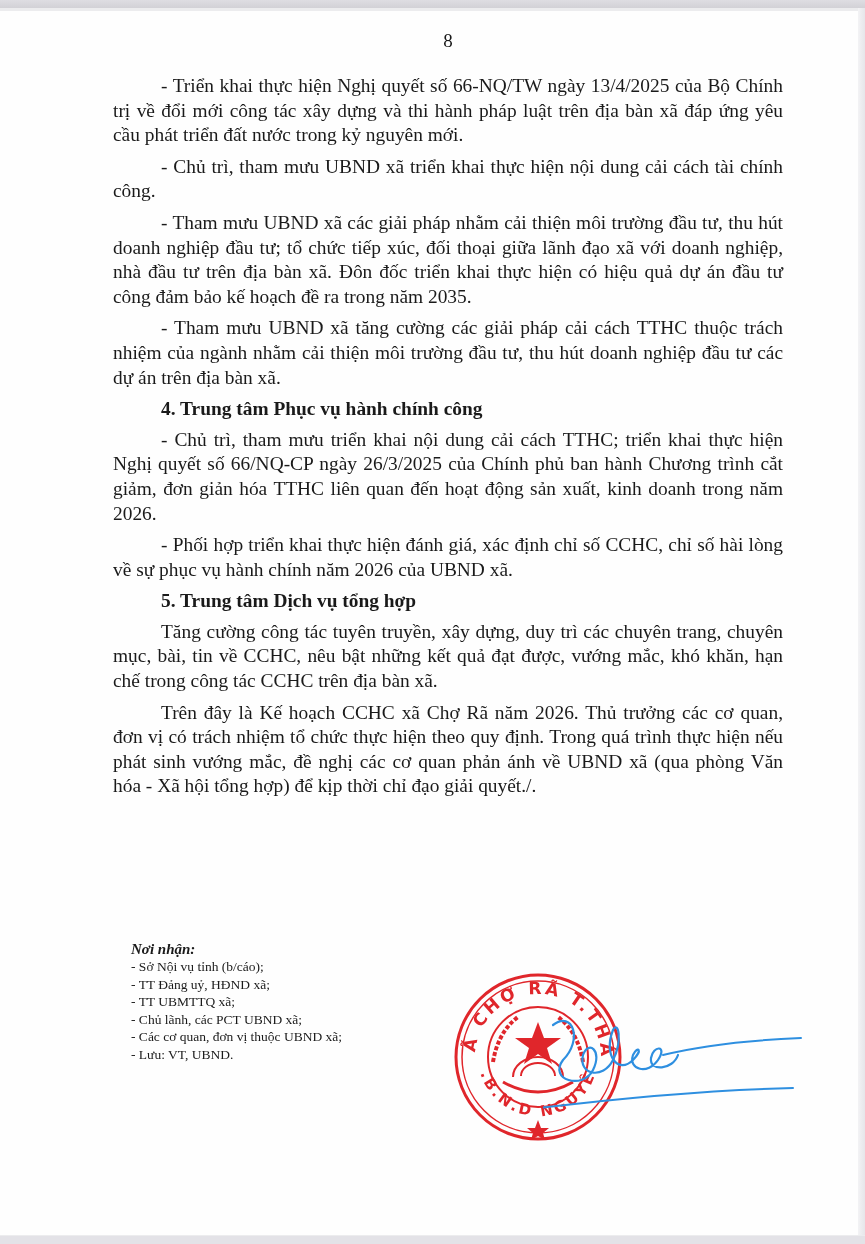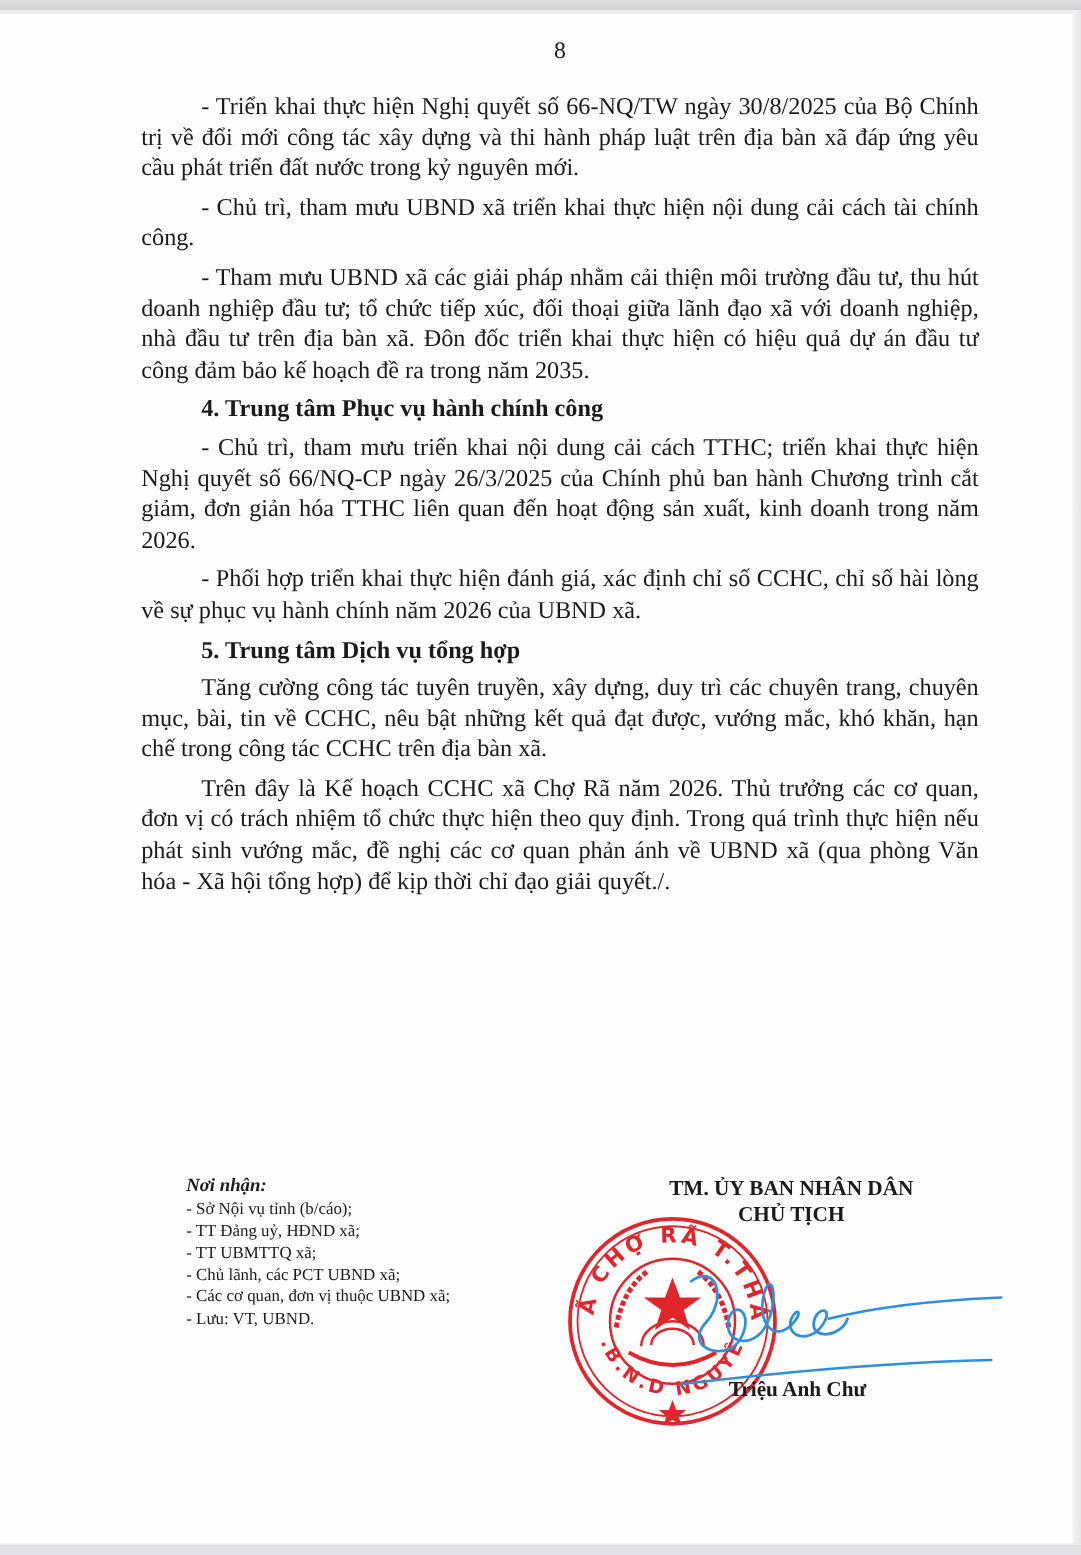--- a/index.html
+++ b/index.html
@@ -13,44 +13,45 @@
     background: linear-gradient(#dedde2, #d2d1d6); }
   .top-bar2 { position: absolute; left: 0; top: 8px; width: 865px; height: 3px; background: #ececee; }
   .bottom-bar { position: absolute; left: 0; bottom: 0; width: 865px; height: 8px; background: #e3e2e7; border-top: 1px solid #ececee; }
   .right-strip { position: absolute; right: 0; top: 8px; width: 7px; height: 1228px;
     background: linear-gradient(90deg, #f3f3f5, #e6e6ea); }
   .page { position: absolute; left: 113px; top: 28px; width: 670px; }
   .page-number { text-align: center; font-size: 19px; margin: 0 0 20px 0; height: 26px; line-height: 26px; }
   p { margin: 0 0 7px 0; font-size: 19.4px; line-height: 24.6px; text-align: justify; text-indent: 48px; }
   h3 { margin: 0 0 6px 0; font-size: 19.4px; line-height: 24.6px; font-weight: bold; padding-left: 48px; }
   .footer { position: absolute; left: 113px; top: 940px; width: 670px; height: 200px; }
-  .recipients { position: absolute; left: 36px; top: 0; font-size: 13.5px; line-height: 17.6px; }
+  .recipients { position: absolute; left: 18px; top: 0; font-size: 13.5px; line-height: 17.6px; }
   .recipients .title { font-style: italic; font-weight: bold; font-size: 15px; line-height: 18px; }
   .signer { position: absolute; left: 370px; top: 0; width: 300px; text-align: center; }
   .signer .org { font-weight: bold; font-size: 17px; line-height: 21px; margin-top: 0; }
   .signer .role { font-weight: bold; font-size: 17px; line-height: 21px; }
   .signer .name { position: absolute; left: 100px; top: 162px; font-weight: bold; font-size: 17px; }
   .seal { position: absolute; left: 340px; top: 32px; width: 170px; height: 170px; }
   .signature { position: absolute; left: 430px; top: 60px; width: 260px; height: 120px; }
 </style>
 </head>
 <body>
 
 <div class="top-bar"></div>
 <div class="top-bar2"></div>
 <div class="right-strip"></div>
 <div class="bottom-bar"></div>
 
 <div class="page">
   <div class="page-number">8</div>
 
-  <p>- Triển khai thực hiện Nghị quyết số 66-NQ/TW ngày 30/8/2025 của Bộ Chính trị về đổi mới công tác xây dựng và thi hành pháp luật trên địa bàn xã đáp ứng yêu cầu phát triển đất nước trong kỷ nguyên mới.</p>
+  <p>- Triển khai thực hiện Nghị quyết số 66-NQ/TW ngày 13/4/2025 của Bộ Chính trị về đổi mới công tác xây dựng và thi hành pháp luật trên địa bàn xã đáp ứng yêu cầu phát triển đất nước trong kỷ nguyên mới.</p>
 
   <p>- Chủ trì, tham mưu UBND xã triển khai thực hiện nội dung cải cách tài chính công.</p>
   <p>- Tham mưu UBND xã các giải pháp nhằm cải thiện môi trường đầu tư, thu hút doanh nghiệp đầu tư; tổ chức tiếp xúc, đối thoại giữa lãnh đạo xã với doanh nghiệp, nhà đầu tư trên địa bàn xã. Đôn đốc triển khai thực hiện có hiệu quả dự án đầu tư công đảm bảo kế hoạch đề ra trong năm 2035.</p>
+  <p>- Tham mưu UBND xã tăng cường các giải pháp cải cách TTHC thuộc trách nhiệm của ngành nhằm cải thiện môi trường đầu tư, thu hút doanh nghiệp đầu tư các dự án trên địa bàn xã.</p>
 
   <h3>4. Trung tâm Phục vụ hành chính công</h3>
   <p>- Chủ trì, tham mưu triển khai nội dung cải cách TTHC; triển khai thực hiện Nghị quyết số 66/NQ-CP ngày 26/3/2025 của Chính phủ ban hành Chương trình cắt giảm, đơn giản hóa TTHC liên quan đến hoạt động sản xuất, kinh doanh trong năm 2026.</p>
   <p>- Phối hợp triển khai thực hiện đánh giá, xác định chỉ số CCHC, chỉ số hài lòng về sự phục vụ hành chính năm 2026 của UBND xã.</p>
 
   <h3>5. Trung tâm Dịch vụ tổng hợp</h3>
   <p>Tăng cường công tác tuyên truyền, xây dựng, duy trì các chuyên trang, chuyên mục, bài, tin về CCHC, nêu bật những kết quả đạt được, vướng mắc, khó khăn, hạn chế trong công tác CCHC trên địa bàn xã.</p>
 
   <p>Trên đây là Kế hoạch CCHC xã Chợ Rã năm 2026. Thủ trưởng các cơ quan, đơn vị có trách nhiệm tổ chức thực hiện theo quy định. Trong quá trình thực hiện nếu phát sinh vướng mắc, đề nghị các cơ quan phản ánh về UBND xã (qua phòng Văn hóa - Xã hội tổng hợp) để kịp thời chỉ đạo giải quyết./.</p>
 </div>
@@ -82,24 +83,19 @@
     </text>
     <polygon points="85,50 91,66 108,66 94,76 99,92 85,82 71,92 76,76 62,66 79,66" fill="#e0262b"></polygon>
     <path d="M 50 110 Q 85 130 120 110" fill="none" stroke="#e0262b" stroke-width="3"></path>
     <path d="M 60 105 A 25 20 0 0 1 110 105" fill="none" stroke="#e0262b" stroke-width="2"></path>
     <path d="M 68 104 A 17 13 0 0 1 102 104" fill="none" stroke="#e0262b" stroke-width="2"></path>
     <path d="M 40 90 Q 45 60 65 45" fill="none" stroke="#e0262b" stroke-width="4" stroke-dasharray="4 2"></path>
     <path d="M 130 90 Q 125 60 105 45" fill="none" stroke="#e0262b" stroke-width="4" stroke-dasharray="4 2"></path>
     <polygon points="85,148 88,156 96,156 90,161 92,168 85,164 78,168 80,161 74,156 82,156" fill="#e0262b"></polygon>
   </svg>
 
-  <div class="signer">
-    <div class="org">TM. ỦY BAN NHÂN DÂN</div>
-    <div class="role">CHỦ TỊCH</div>
-    <div class="name">Triệu Anh Chư</div>
-  </div>
 
   <svg class="signature" viewBox="0 0 260 120">
     <path d="M 10 25 C 30 10, 40 40, 20 60 C 5 80, 40 90, 50 70 C 60 50, 45 40, 40 55 C 35 75, 60 80, 70 60 C 80 40, 75 20, 70 30 C 60 55, 75 75, 90 60 C 100 50, 95 45, 90 55 C 85 70, 105 75, 115 60 C 125 45, 110 45, 108 58 C 106 72, 130 70, 135 55" fill="none" stroke="#2e8fe0" stroke-width="2.2" stroke-linecap="round"></path>
     <path d="M 120 55 C 160 45, 210 40, 258 38" fill="none" stroke="#2e8fe0" stroke-width="2" stroke-linecap="round"></path>
     <path d="M -20 110 C 60 100, 160 90, 250 88" fill="none" stroke="#2e8fe0" stroke-width="2" stroke-linecap="round"></path>
   </svg>
 </div>
 
 </body></html>

